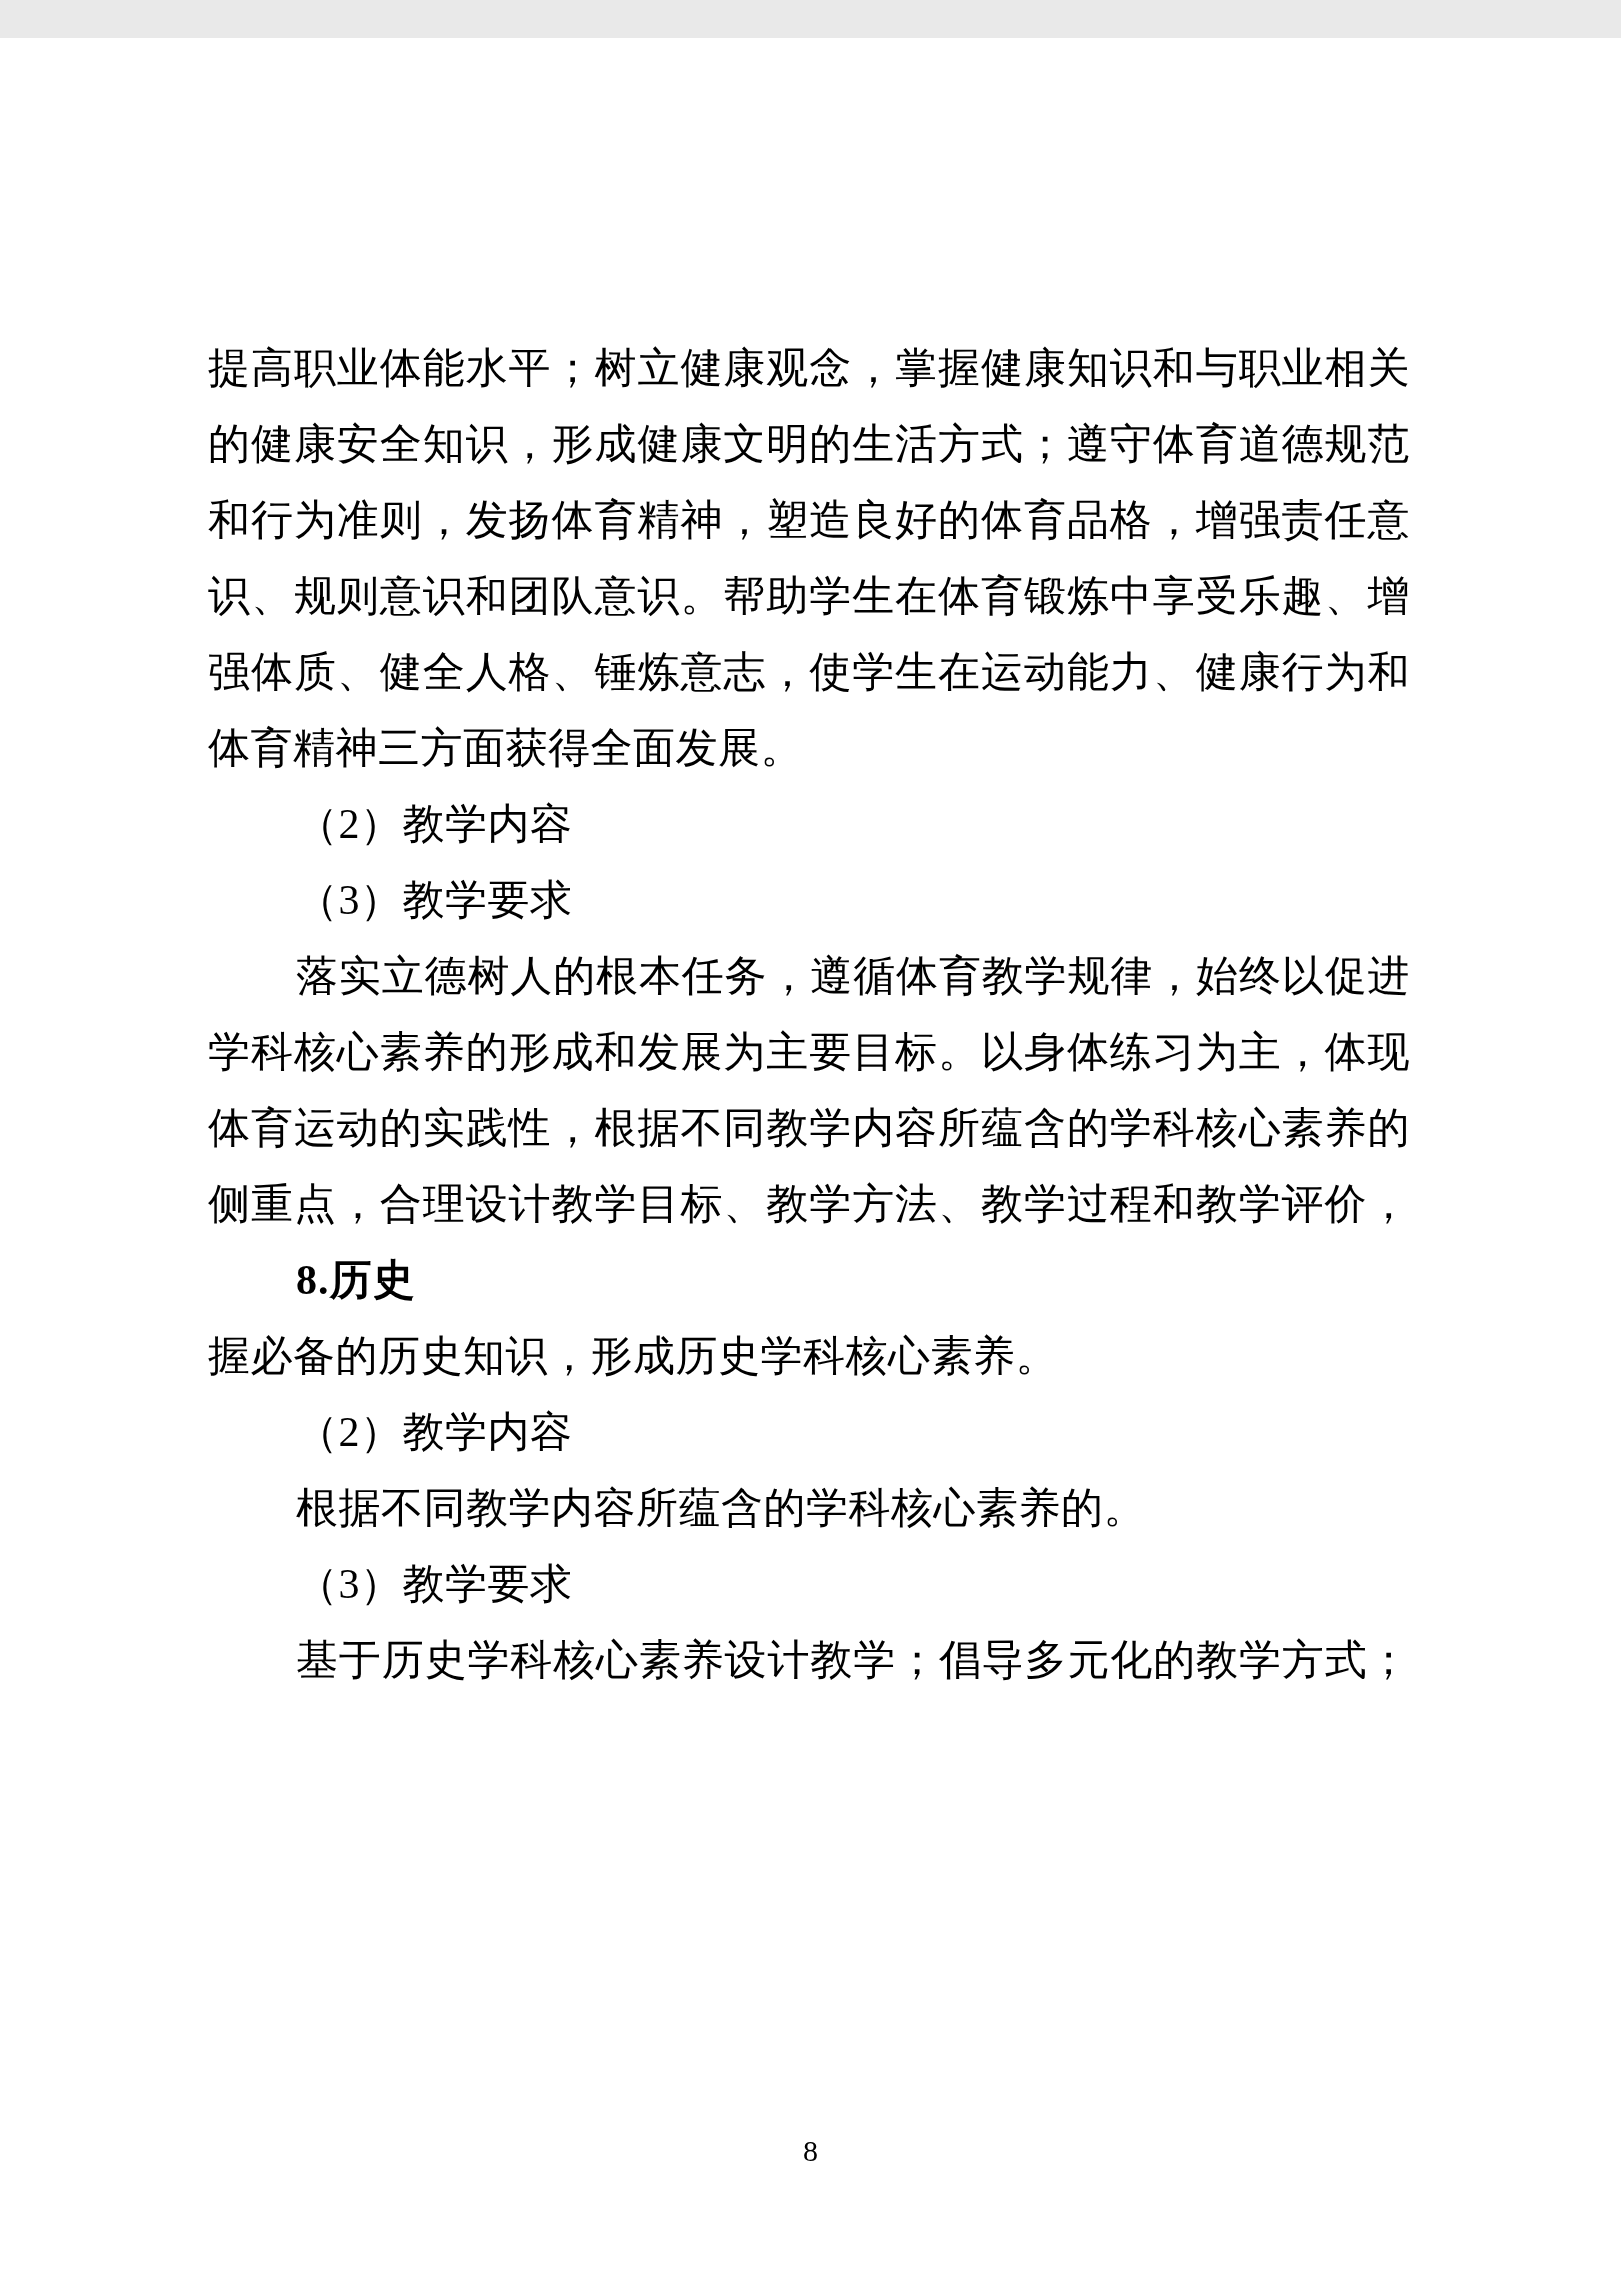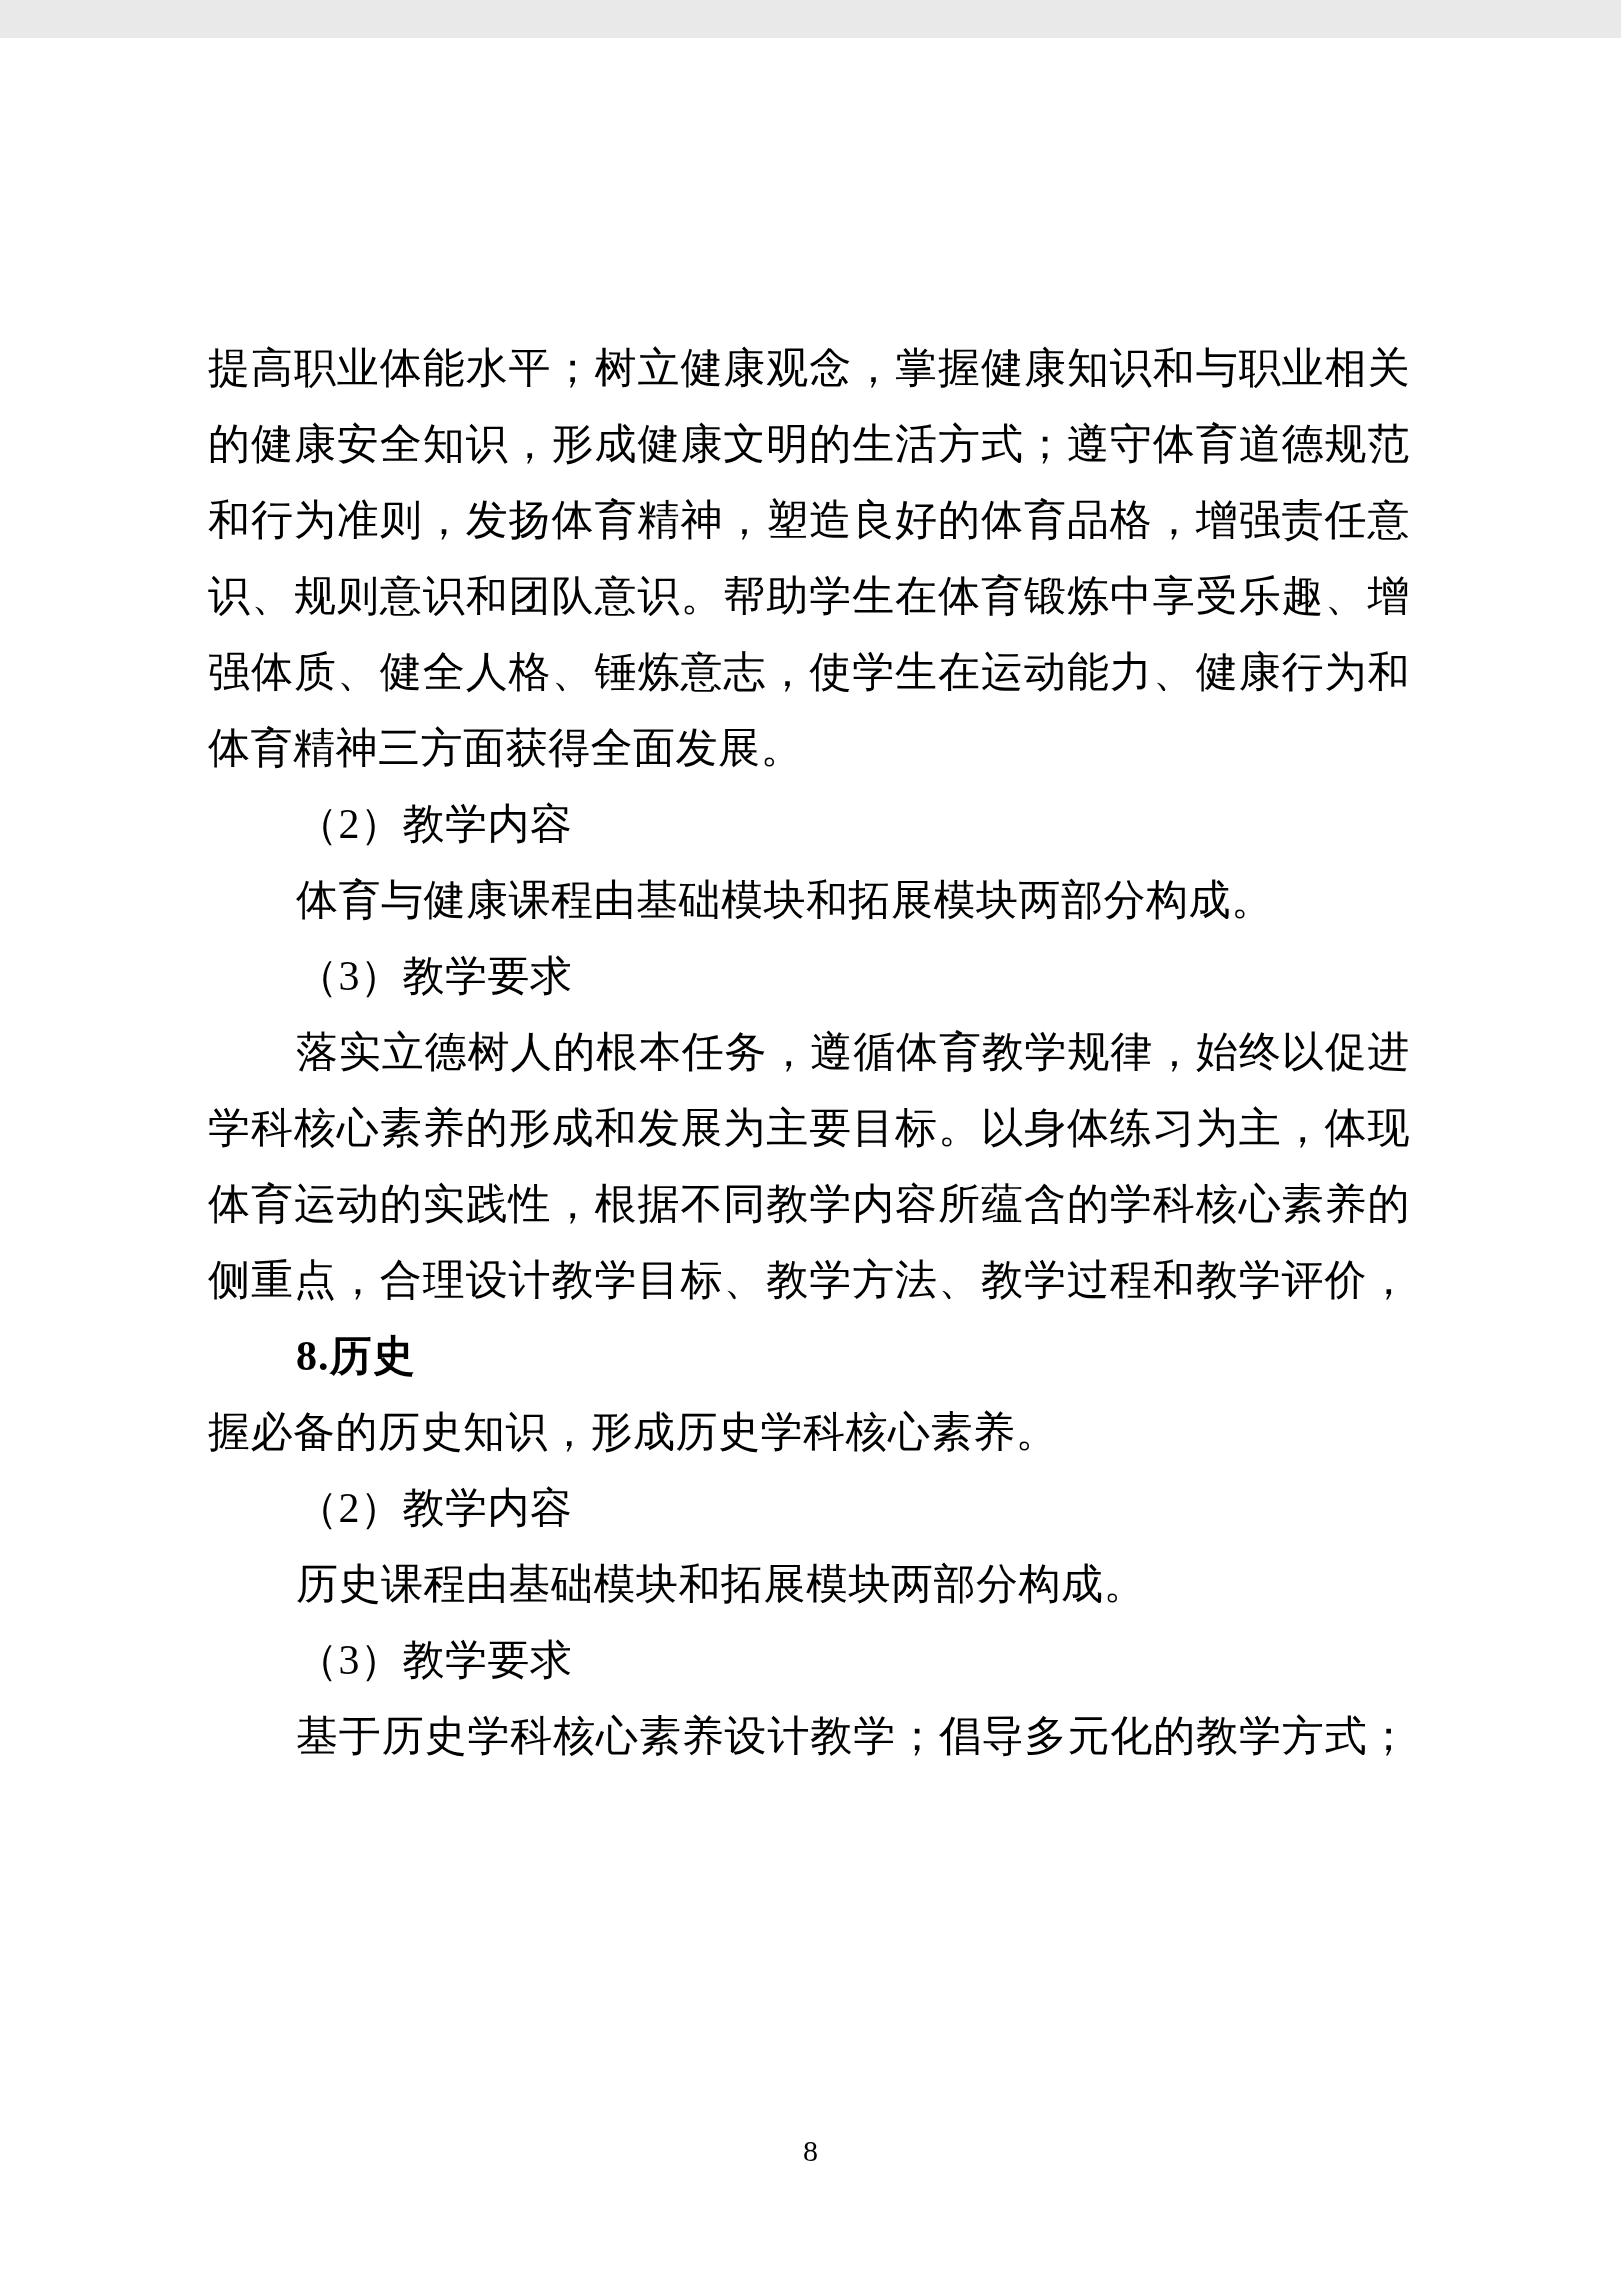--- a/index.html
+++ b/index.html
@@ -47,28 +47,27 @@
 
 <div class="page" style="background: rgb(255, 255, 255); color: rgb(0, 0, 0); margin-top: 38px;">
   <div class="text-block">
       <div class="line fill">提高职业体能水平；树立健康观念，掌握健康知识和与职业相关</div>
       <div class="line fill">的健康安全知识，形成健康文明的生活方式；遵守体育道德规范</div>
       <div class="line fill">和行为准则，发扬体育精神，塑造良好的体育品格，增强责任意</div>
       <div class="line fill">识、规则意识和团队意识。帮助学生在体育锻炼中享受乐趣、增</div>
       <div class="line fill">强体质、健全人格、锤炼意志，使学生在运动能力、健康行为和</div>
       <div class="line">体育精神三方面获得全面发展。</div>
       <div class="line indent">（2）教学内容</div>
-      <div class="line indent">体育与健康课程由基础模块和拓展模块两部分构成。</div>
       <div class="line indent">（3）教学要求</div>
       <div class="line fill indent">落实立德树人的根本任务，遵循体育教学规律，始终以促进</div>
       <div class="line fill">学科核心素养的形成和发展为主要目标。以身体练习为主，体现</div>
       <div class="line fill">体育运动的实践性，根据不同教学内容所蕴含的学科核心素养的</div>
       <div class="line fill">侧重点，合理设计教学目标、教学方法、教学过程和教学评价，</div>
       <div class="line indent bold">8.历史</div>
       <div class="line">握必备的历史知识，形成历史学科核心素养。</div>
       <div class="line indent">（2）教学内容</div>
-      <div class="line indent">历史课程由基础模块和拓展模块两部分构成。</div>
+      <div class="line indent">根据不同教学内容所蕴含的学科核心素养的。</div>
       <div class="line indent">（3）教学要求</div>
       <div class="line fill indent">基于历史学科核心素养设计教学；倡导多元化的教学方式；</div>
     </div>
   <div class="page-number">8</div>
 </div>
 
 
 </body></html>

